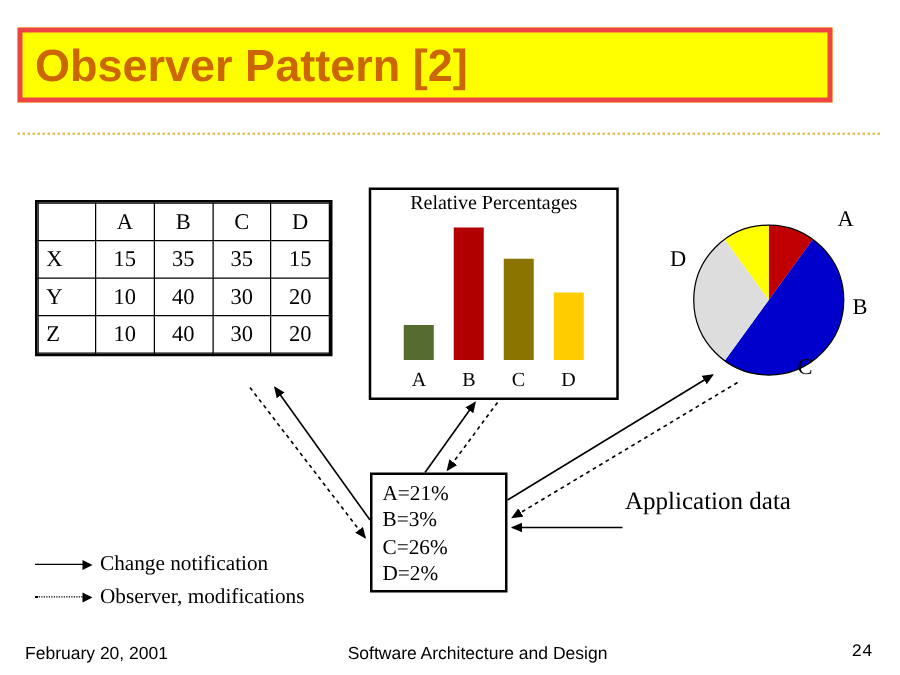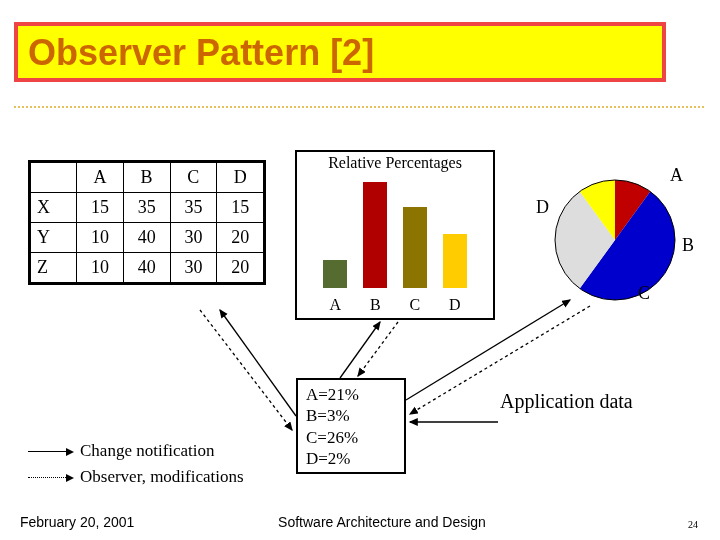--- a/index.html
+++ b/index.html
@@ -166,22 +166,22 @@
     position: absolute;
     left: 0; right: 0; bottom: 10px;
     text-align: center;
     font-family: Arial, sans-serif;
     font-size: 14px;
     padding-left: 44px;
   }
   .footer-right {
     position: absolute;
     right: 22px; bottom: 10px;
-    font-family: Liberation Serif, serif;
-    font-size: 10px;
+    font-family: Liberation Mono, monospace;
+    font-size: 14px;
   }
 </style>
 </head>
 <body>
 
 <div class="title-wrap">
   <div class="title-box">
     <h1>Observer Pattern [2]</h1>
   </div>
 </div>

